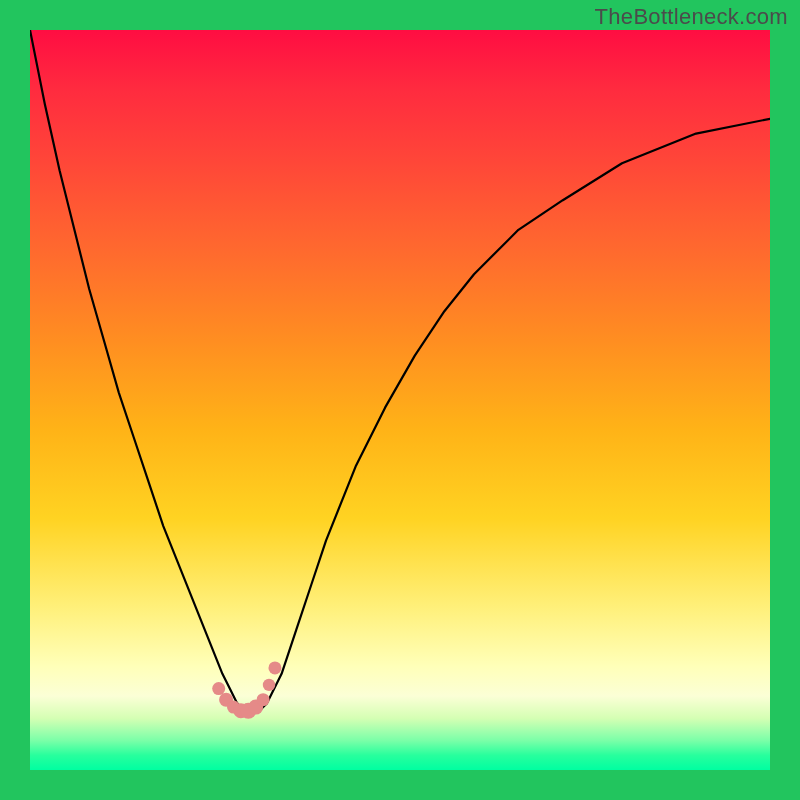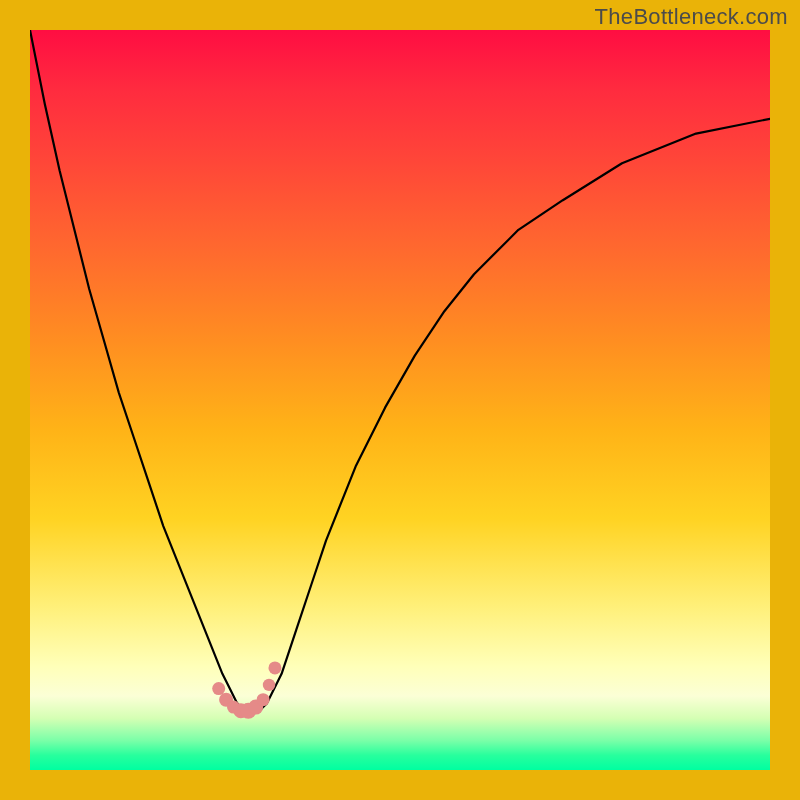--- a/index.html
+++ b/index.html
@@ -8,21 +8,21 @@
     width: 800px;
     height: 800px;
     background: #000;
     font-family: Arial, Helvetica, sans-serif;
     overflow: hidden;
   }
   .frame {
     position: relative;
     width: 800px;
     height: 800px;
-    background: #eab308;
+    background: #22c55e;
   }
   .watermark {
     position: absolute;
     top: 4px;
     right: 12px;
     color: #4b4b4b;
     font-size: 22px;
     font-weight: 500;
     letter-spacing: 0.3px;
     z-index: 10;

